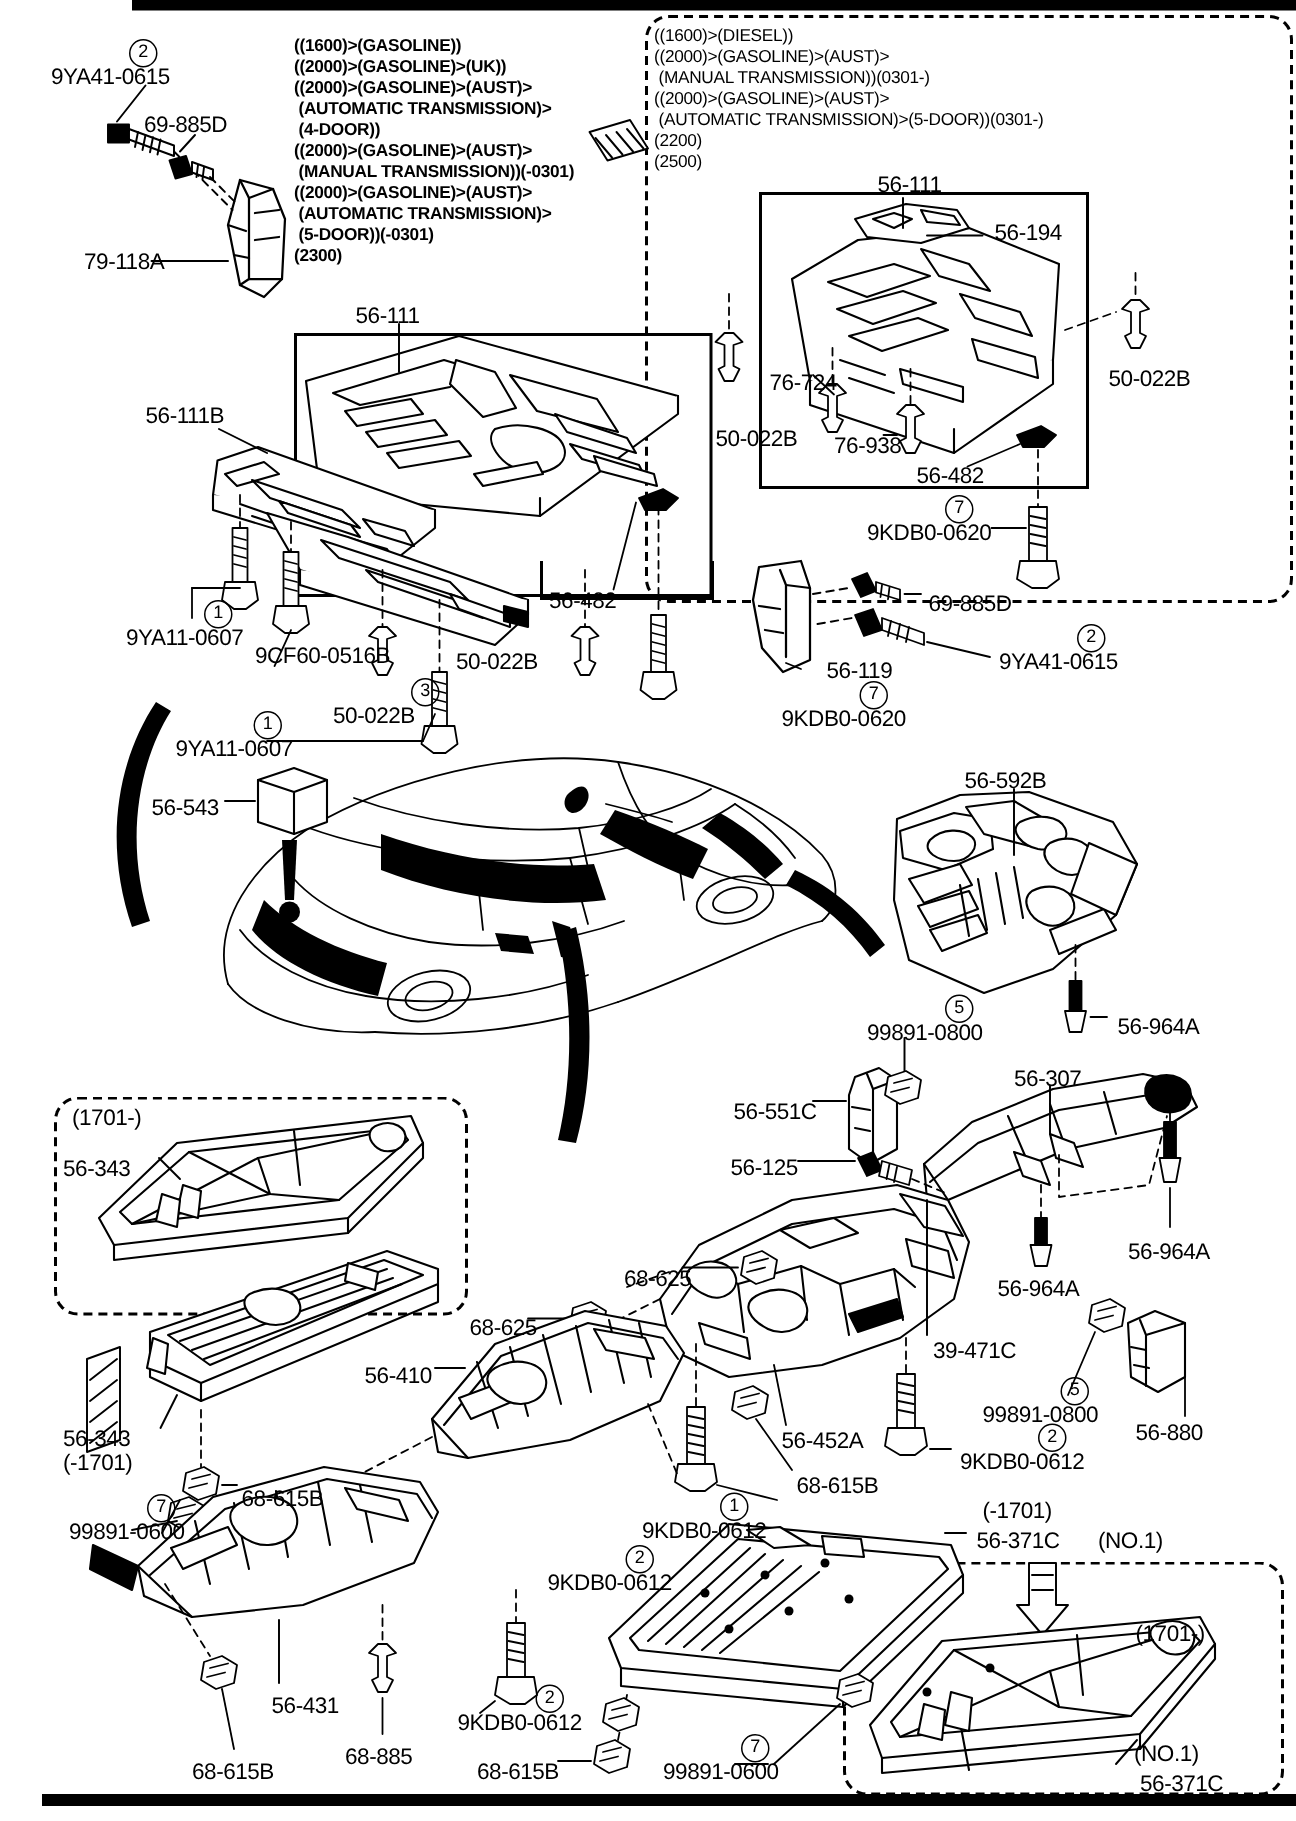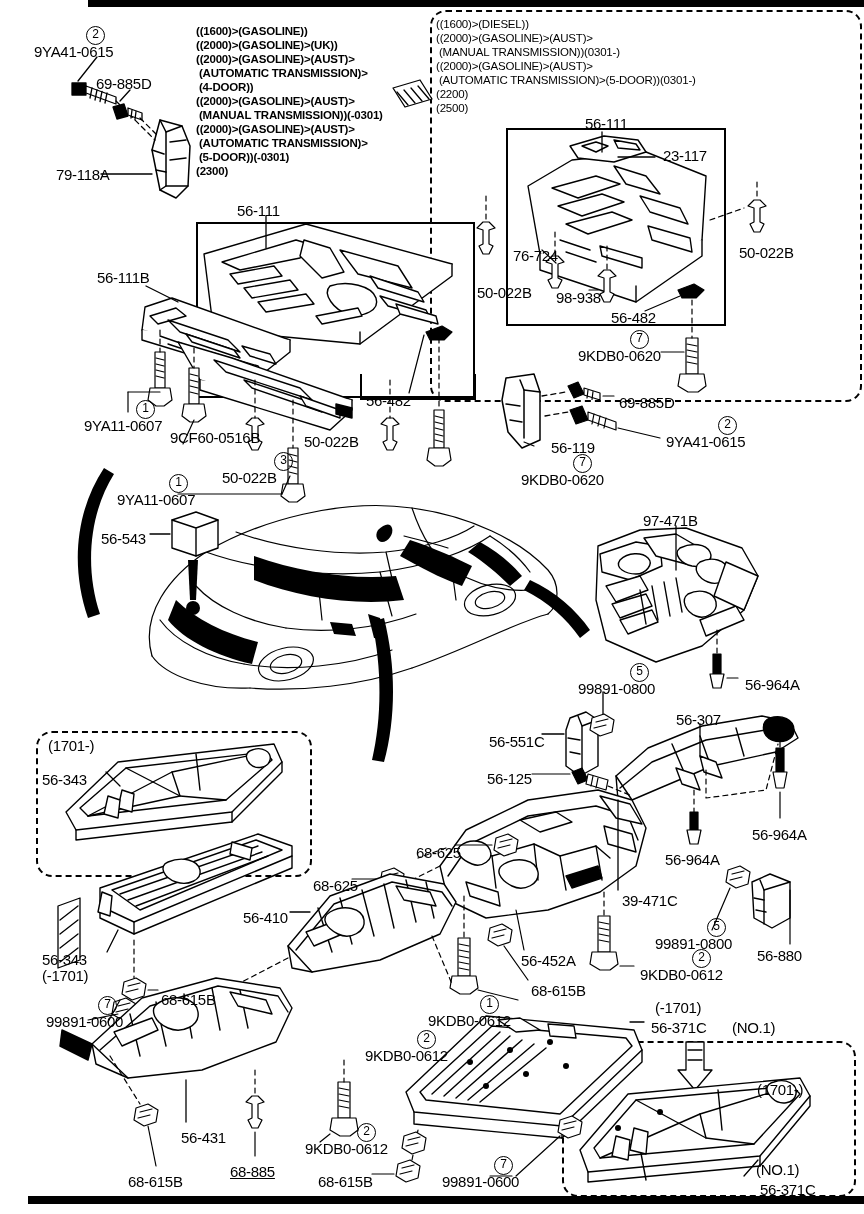--- a/index.html
+++ b/index.html
@@ -579,35 +579,35 @@
       <div class="lbl" style="left: 84px; top: 418px;">9YA11-0607</div>
       <div class="lbl" style="left: 138px; top: 430px; margin-left: 32px;">9CF60-0516B</div>
       <div class="qtycircle" style="left: 274px; top: 452px;"><span class="ring">3</span></div>
       <div class="lbl" style="left: 222px; top: 470px;">50-022B</div>
       <div class="lbl" style="left: 304px; top: 434px;">50-022B</div>
       <div class="lbl" style="left: 366px; top: 393px;">56-482</div>
       <div class="qtycircle" style="left: 169px; top: 474px;"><span class="ring">1</span></div>
       <div class="lbl" style="left: 117px; top: 492px;">9YA11-0607</div>
       <div class="lbl" style="left: 101px; top: 531px;">56-543</div>
       <div class="lbl" style="left: 585px; top: 116px;">56-111</div>
-      <div class="lbl" style="left: 663px; top: 148px;">23-117</div>
+      <div class="lbl" style="left: 663px; top: 148px;">56-194</div>
       <div class="lbl" style="left: 477px; top: 285px;">50-022B</div>
       <div class="lbl" style="left: 513px; top: 248px;">76-724</div>
-      <div class="lbl" style="left: 556px; top: 290px;">98-938</div>
+      <div class="lbl" style="left: 556px; top: 290px;">76-938</div>
       <div class="lbl" style="left: 611px; top: 310px;">56-482</div>
       <div class="lbl" style="left: 739px; top: 245px;">50-022B</div>
       <div class="qtycircle" style="left: 630px; top: 330px;"><span class="ring">7</span></div>
       <div class="lbl" style="left: 578px; top: 348px;">9KDB0-0620</div>
       <div class="lbl" style="left: 619px; top: 395px;">69-885D</div>
       <div class="lbl" style="left: 551px; top: 440px;">56-119</div>
       <div class="qtycircle" style="left: 718px; top: 416px;"><span class="ring">2</span></div>
       <div class="lbl" style="left: 666px; top: 434px;">9YA41-0615</div>
       <div class="qtycircle" style="left: 573px; top: 454px;"><span class="ring">7</span></div>
       <div class="lbl" style="left: 521px; top: 472px;">9KDB0-0620</div>
-      <div class="lbl" style="left: 643px; top: 513px;">97-471B</div>
+      <div class="lbl" style="left: 643px; top: 513px;">56-592B</div>
       <div class="lbl" style="left: 745px; top: 677px;">56-964A</div>
       <div class="qtycircle" style="left: 630px; top: 663px;"><span class="ring">5</span></div>
       <div class="lbl" style="left: 578px; top: 681px;">99891-0800</div>
       <div class="lbl" style="left: 489px; top: 734px;">56-551C</div>
       <div class="lbl" style="left: 676px; top: 712px;">56-307</div>
       <div class="lbl" style="left: 487px; top: 771px;">56-125</div>
       <div class="lbl" style="left: 752px; top: 827px;">56-964A</div>
       <div class="lbl" style="left: 665px; top: 852px;">56-964A</div>
       <div class="lbl" style="left: 416px; top: 845px;">68-625</div>
       <div class="lbl" style="left: 313px; top: 878px;">68-625</div>
@@ -625,21 +625,21 @@
       <div class="lbl" style="left: 365px; top: 1048px;">9KDB0-0612</div>
       <div class="qtycircle" style="left: 357px; top: 1123px;"><span class="ring">2</span></div>
       <div class="lbl" style="left: 305px; top: 1141px;">9KDB0-0612</div>
       <div class="lbl" style="left: 42px; top: 772px;">56-343</div>
       <div class="lbl" style="left: 42px; top: 952px;">56-343</div>
       <div class="lbl" style="left: 243px; top: 910px;">56-410</div>
       <div class="lbl" style="left: 161px; top: 992px;">68-615B</div>
       <div class="qtycircle" style="left: 98px; top: 996px;"><span class="ring">7</span></div>
       <div class="lbl" style="left: 46px; top: 1014px;">99891-0600</div>
       <div class="lbl" style="left: 181px; top: 1130px;">56-431</div>
-      <div class="lbl" style="left: 230px; top: 1164px; text-decoration: underline;">68-885</div>
+      <div class="lbl" style="left: 230px; top: 1164px;">68-885</div>
       <div class="lbl" style="left: 128px; top: 1174px;">68-615B</div>
       <div class="lbl" style="left: 318px; top: 1174px;">68-615B</div>
       <div class="qtycircle" style="left: 494px; top: 1156px;"><span class="ring">7</span></div>
       <div class="lbl" style="left: 442px; top: 1174px;">99891-0600</div>
       <div class="lbl" style="left: 651px; top: 1020px;">56-371C</div>
       <div class="lbl" style="left: 760px; top: 1182px;">56-371C</div>
     </div>
 
 </div>
 

